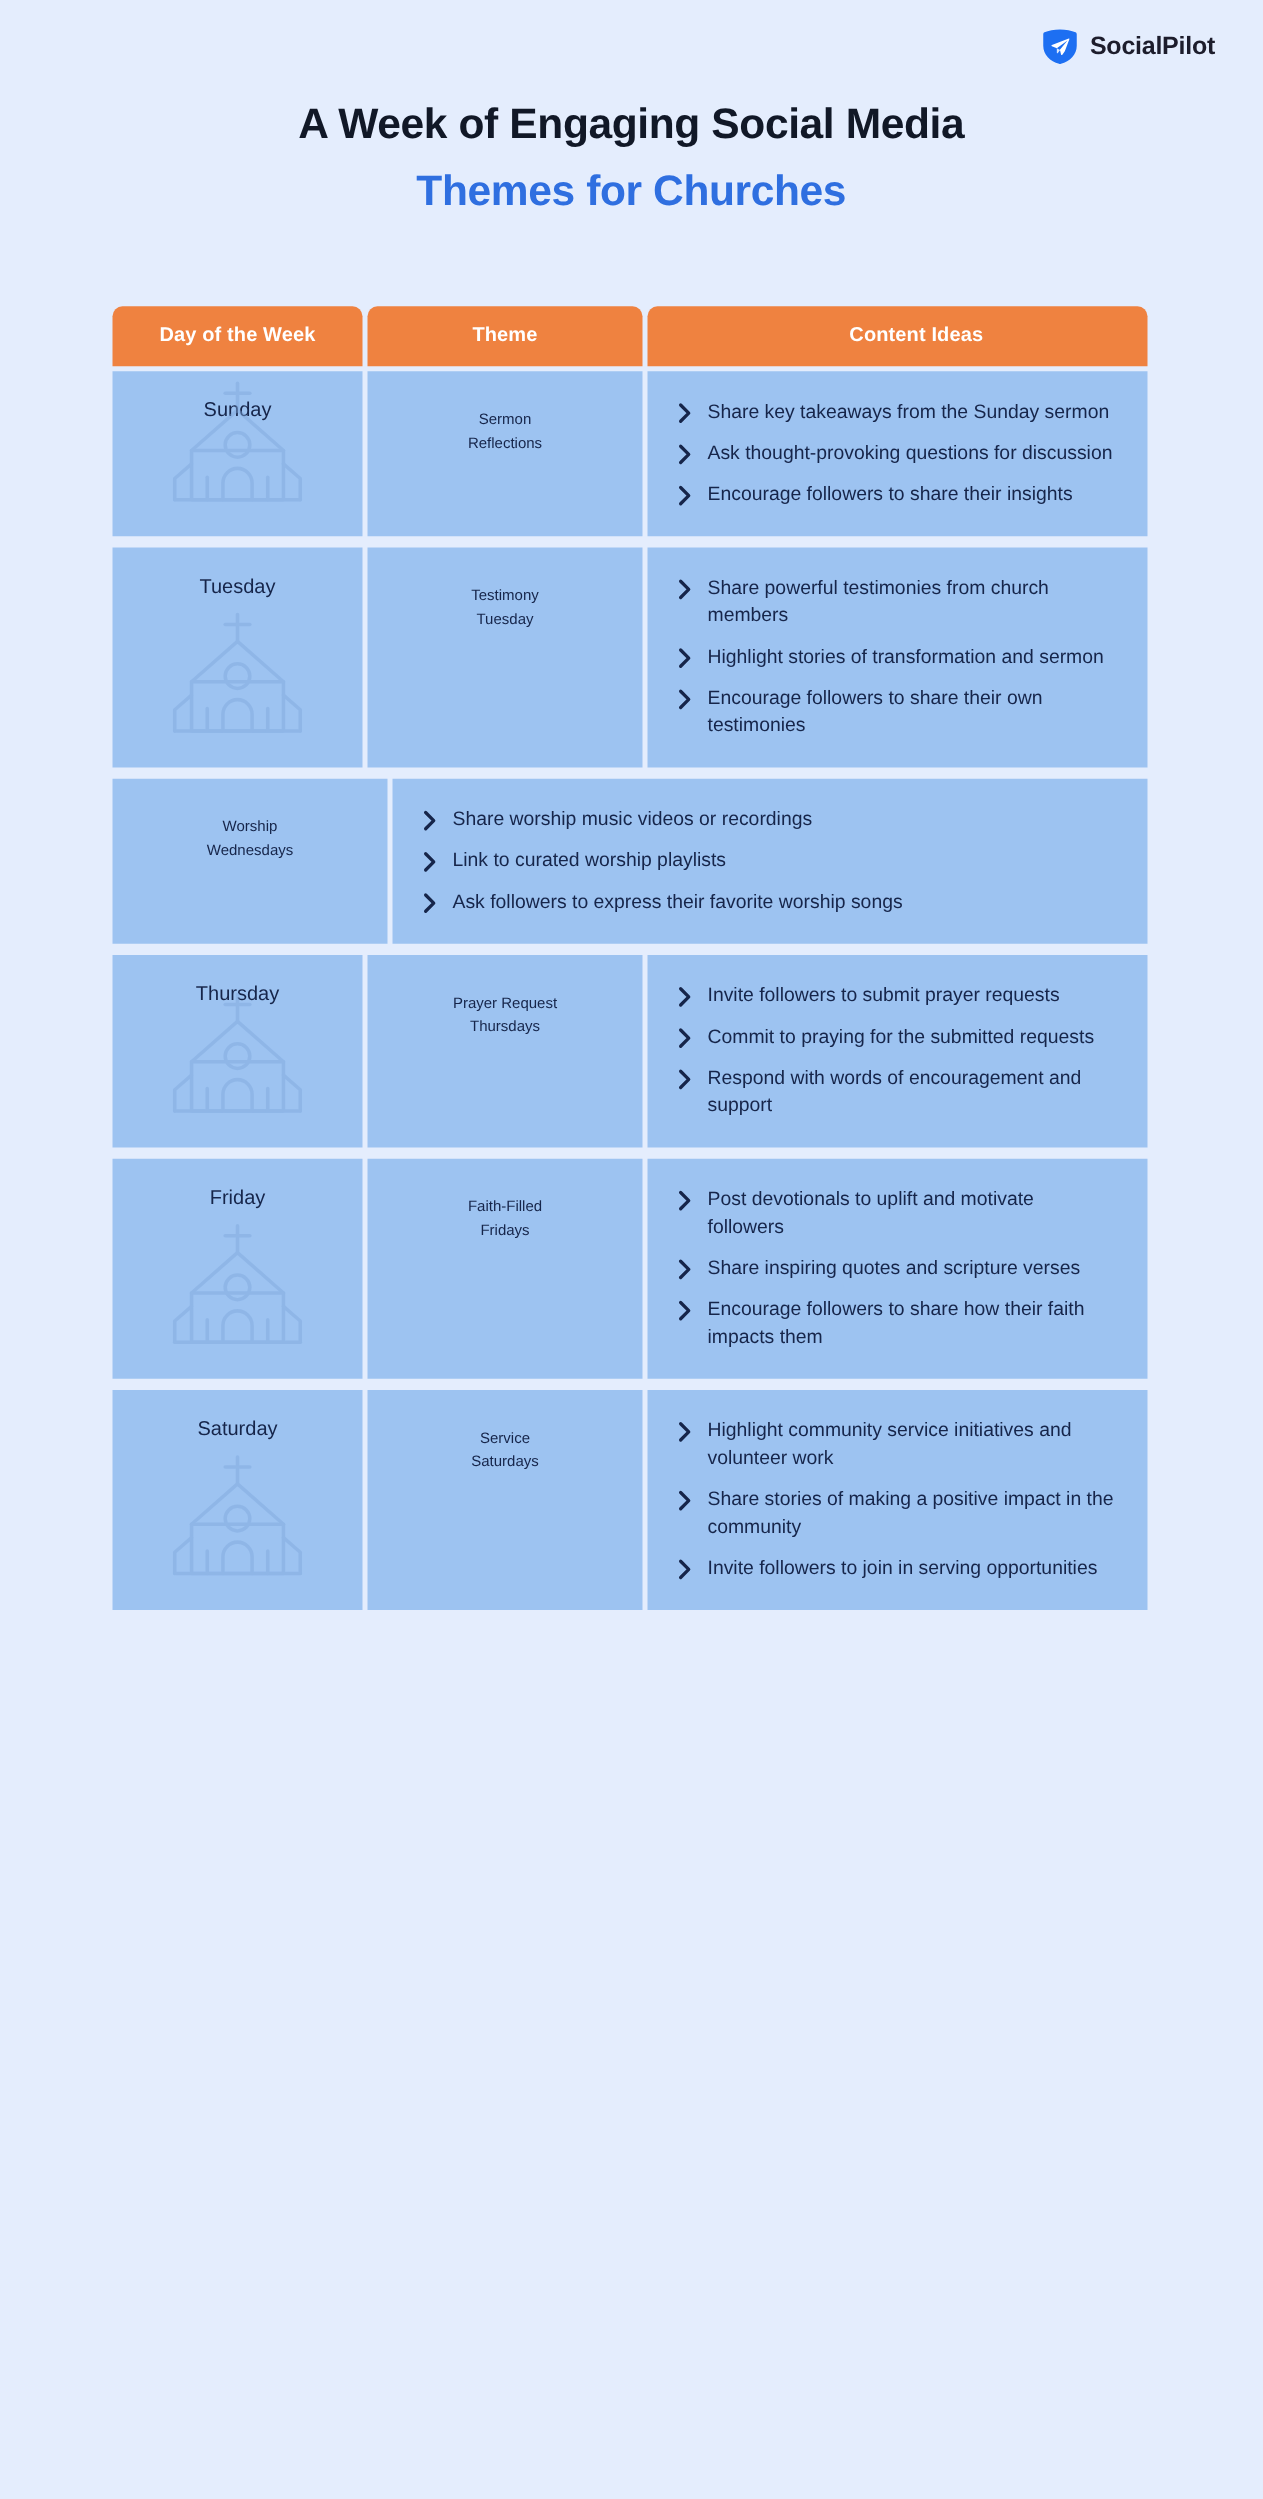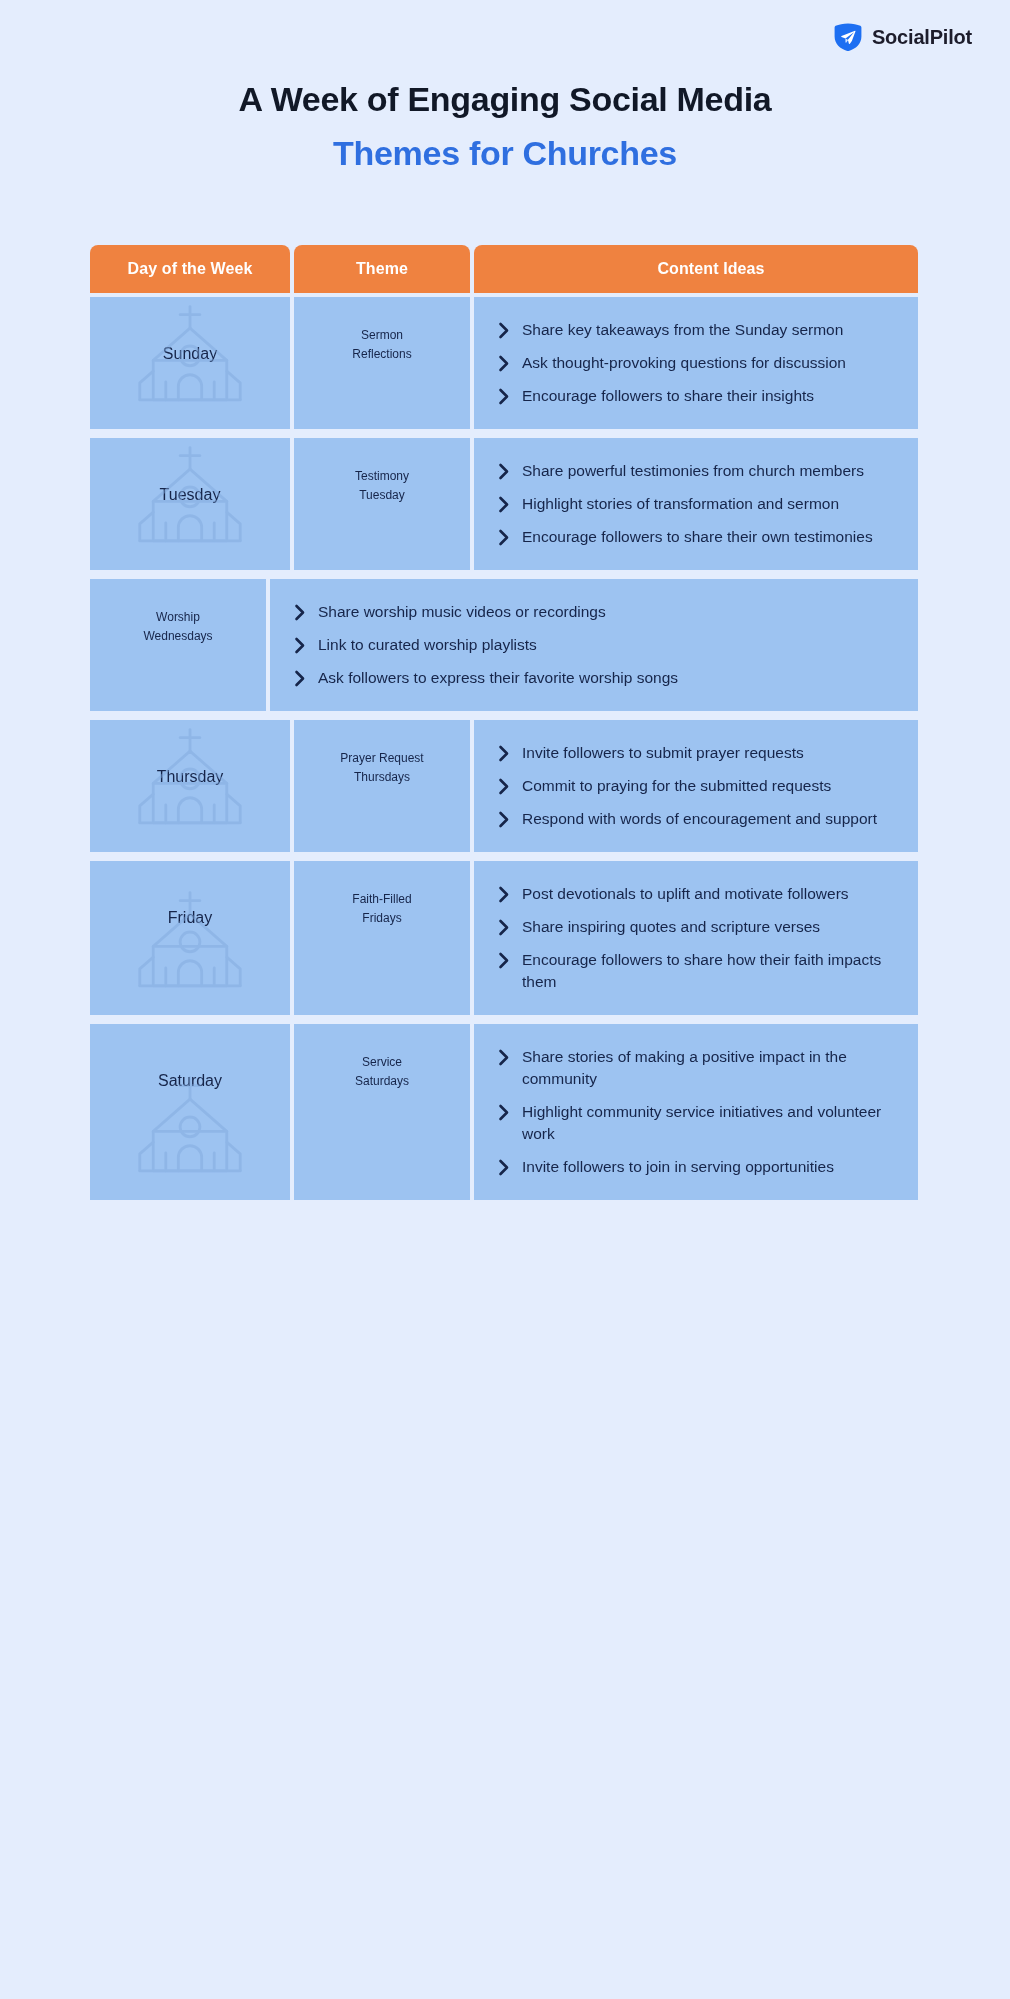--- a/index.html
+++ b/index.html
@@ -74,21 +74,21 @@
   }
 
   .row {
     display: flex;
     gap: 4px;
     margin-bottom: 9px;
   }
   .row:last-child { margin-bottom: 0; }
 
   .col-day    { width: 200px; flex: none; }
-  .col-theme  { width: 176px; flex: none; }
+  .col-theme  { width: 220px; flex: none; }
   .col-ideas  { flex: 1 1 auto; padding-left: 30px; }
 
   
   .header-cell {
     background: #ef8240;
     color: #ffffff;
     font-size: 16px;
     font-weight: bold;
     height: 48px;
     display: flex;
@@ -101,21 +101,21 @@
 
   
   .cell {
     background: #9dc3f1;
     display: flex;
     flex-direction: column;
     align-items: center;
     position: relative;
   }
   .cell-day {
-    padding-top: 45px;
+    padding-top: 20px;
     align-items: center;
   }
   .cell-theme {
     padding-top: 29px;
     align-items: center;
     justify-content: flex-start;
   }
   .cell-ideas {
     align-items: stretch;
     justify-content: center;
@@ -432,32 +432,32 @@
           <div class="col-theme cell cell-theme">
             <div class="theme-label">Service</div>
             <div class="theme-label">Saturdays</div>
           </div>
           <div class="col-ideas cell cell-ideas">
             <ul class="idea-list">
               <li class="idea-item">
                 <svg class="chev" viewBox="0 0 12 21">
                   <path d="M2.5 4 L9 10.5 L2.5 17" fill="none" stroke="#16254a" stroke-width="2.6" stroke-linecap="round" stroke-linejoin="round"></path>
                 </svg>
+                <span class="idea-text">Highlight community service initiatives and volunteer work</span>
+              </li>
+              <li class="idea-item">
+                <svg class="chev" viewBox="0 0 12 21">
+                  <path d="M2.5 4 L9 10.5 L2.5 17" fill="none" stroke="#16254a" stroke-width="2.6" stroke-linecap="round" stroke-linejoin="round"></path>
+                </svg>
                 <span class="idea-text">Share stories of making a positive impact in the community</span>
               </li>
               <li class="idea-item">
                 <svg class="chev" viewBox="0 0 12 21">
                   <path d="M2.5 4 L9 10.5 L2.5 17" fill="none" stroke="#16254a" stroke-width="2.6" stroke-linecap="round" stroke-linejoin="round"></path>
                 </svg>
-                <span class="idea-text">Highlight community service initiatives and volunteer work</span>
-              </li>
-              <li class="idea-item">
-                <svg class="chev" viewBox="0 0 12 21">
-                  <path d="M2.5 4 L9 10.5 L2.5 17" fill="none" stroke="#16254a" stroke-width="2.6" stroke-linecap="round" stroke-linejoin="round"></path>
-                </svg>
                 <span class="idea-text">Invite followers to join in serving opportunities</span>
               </li>
             </ul>
           </div>
         </div>
       </div>
 
   </div>
 </div>
 

